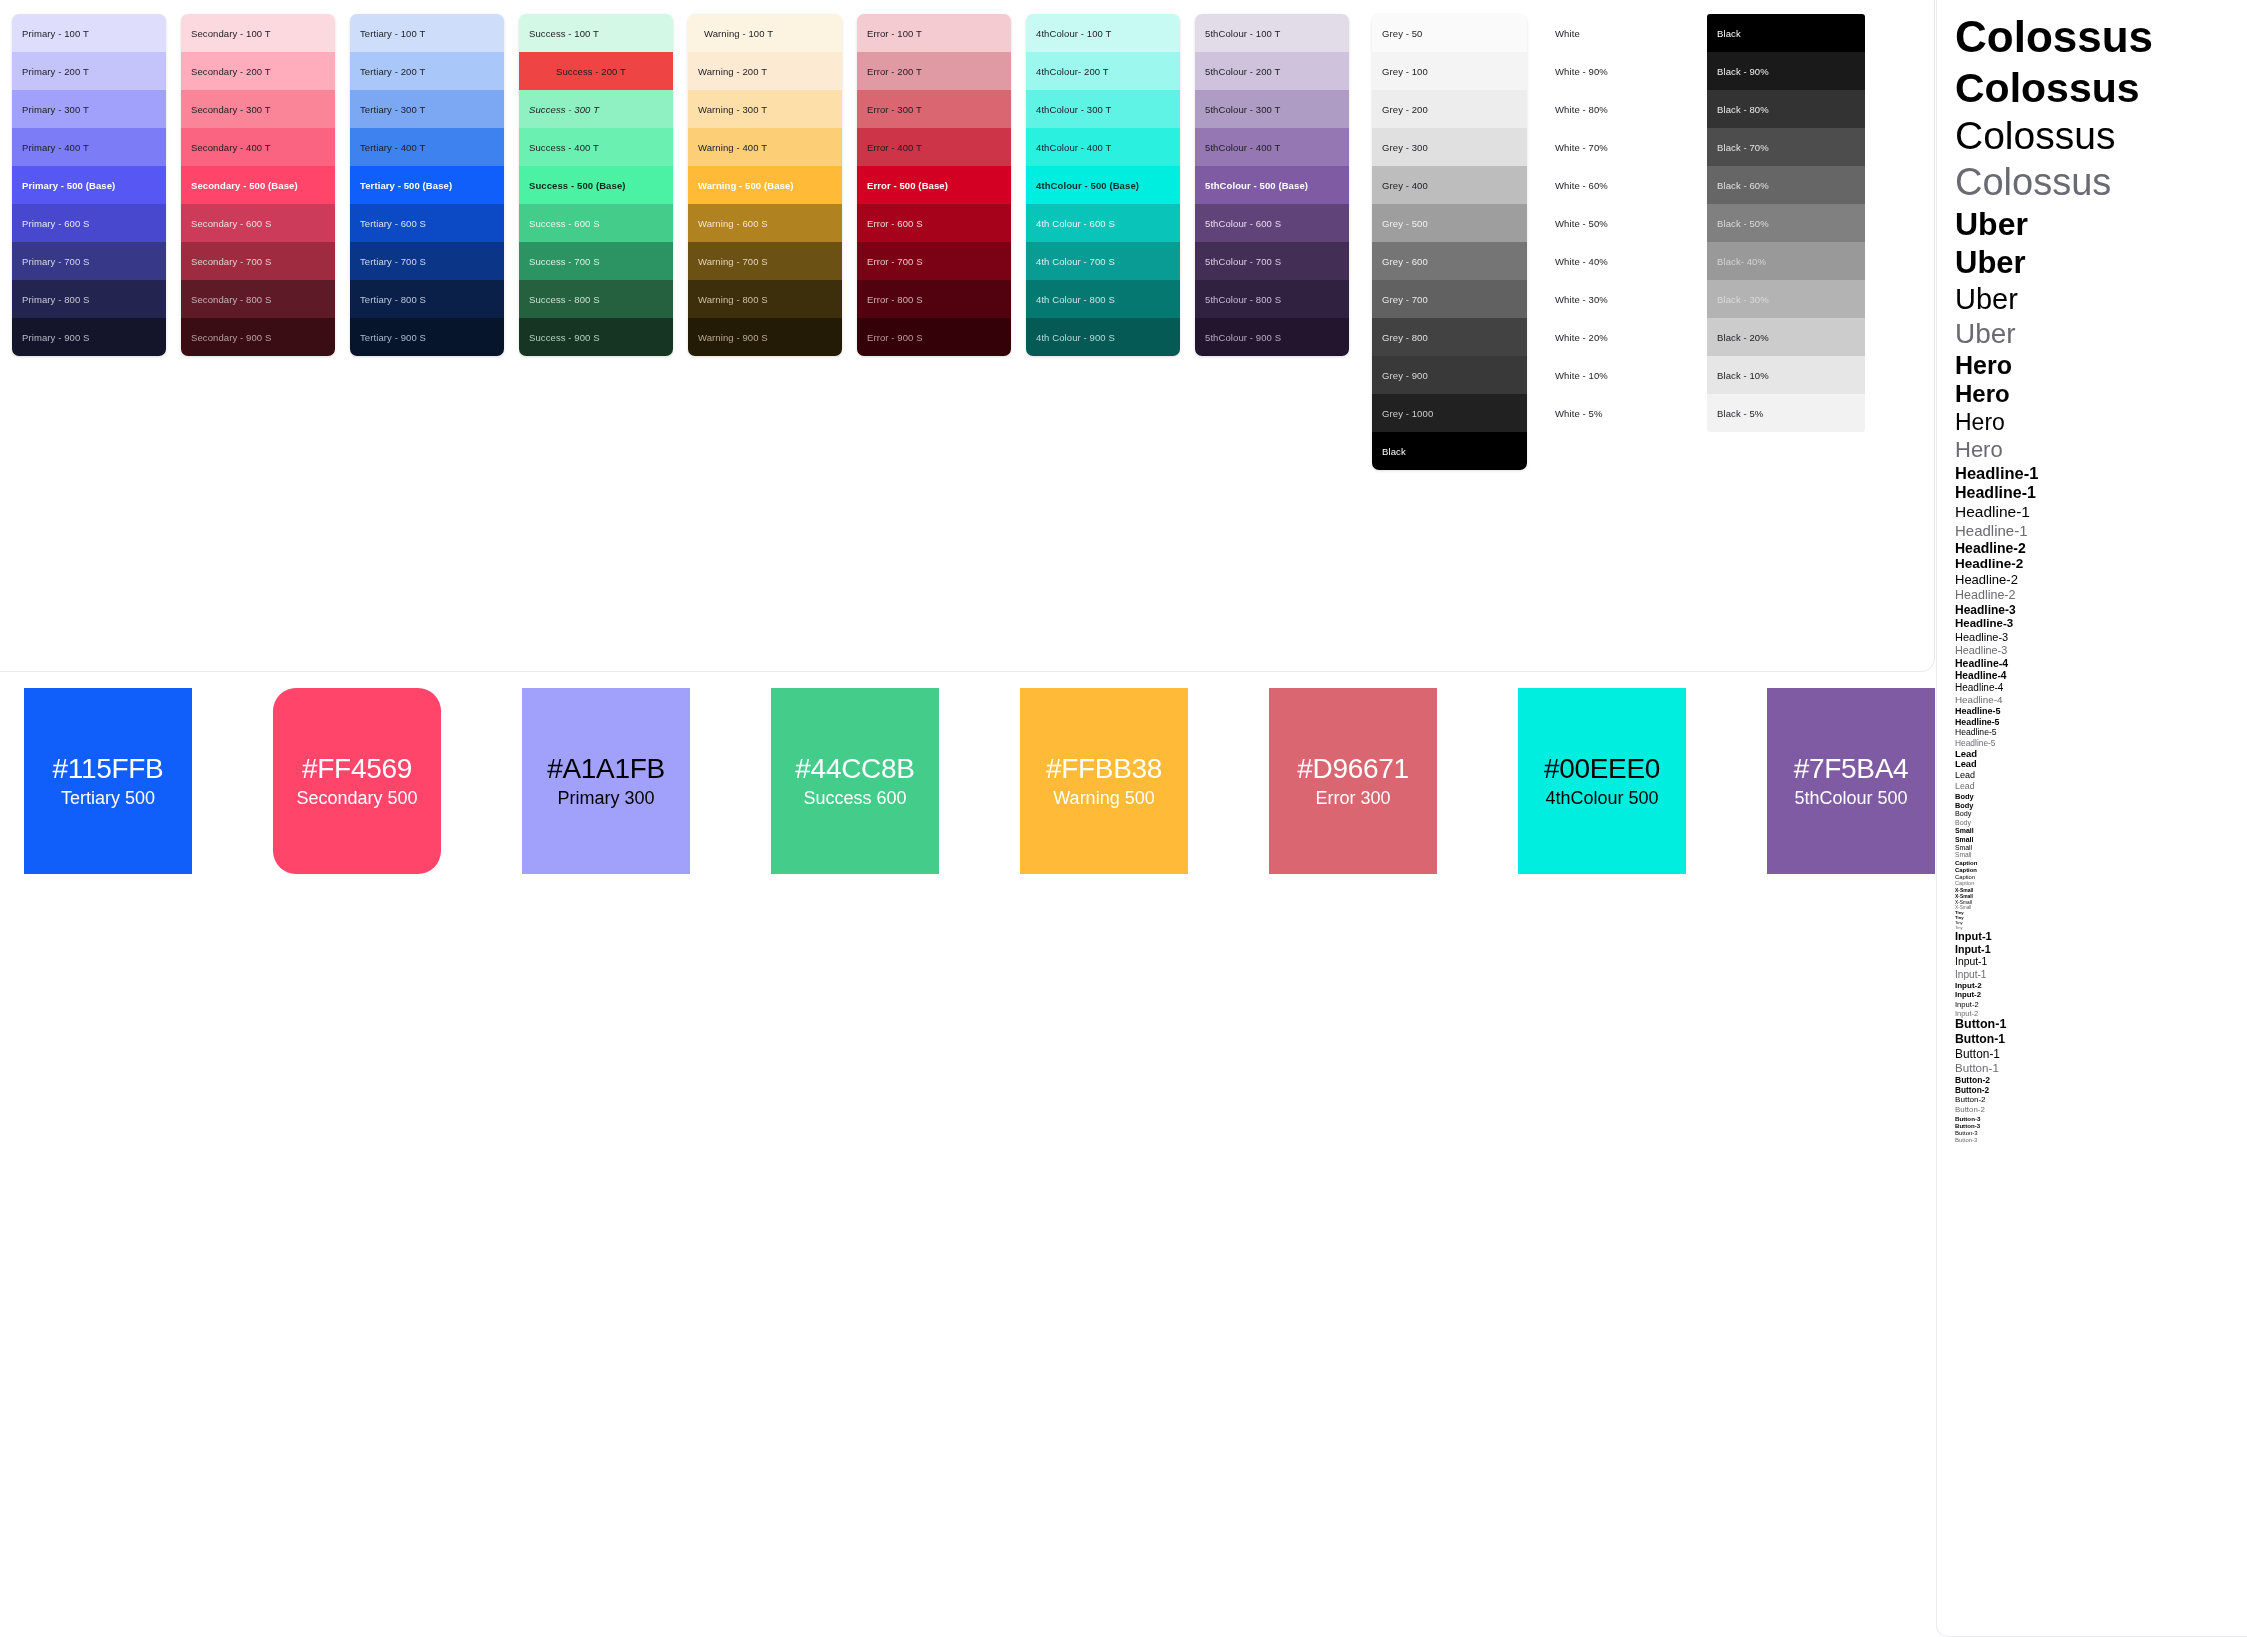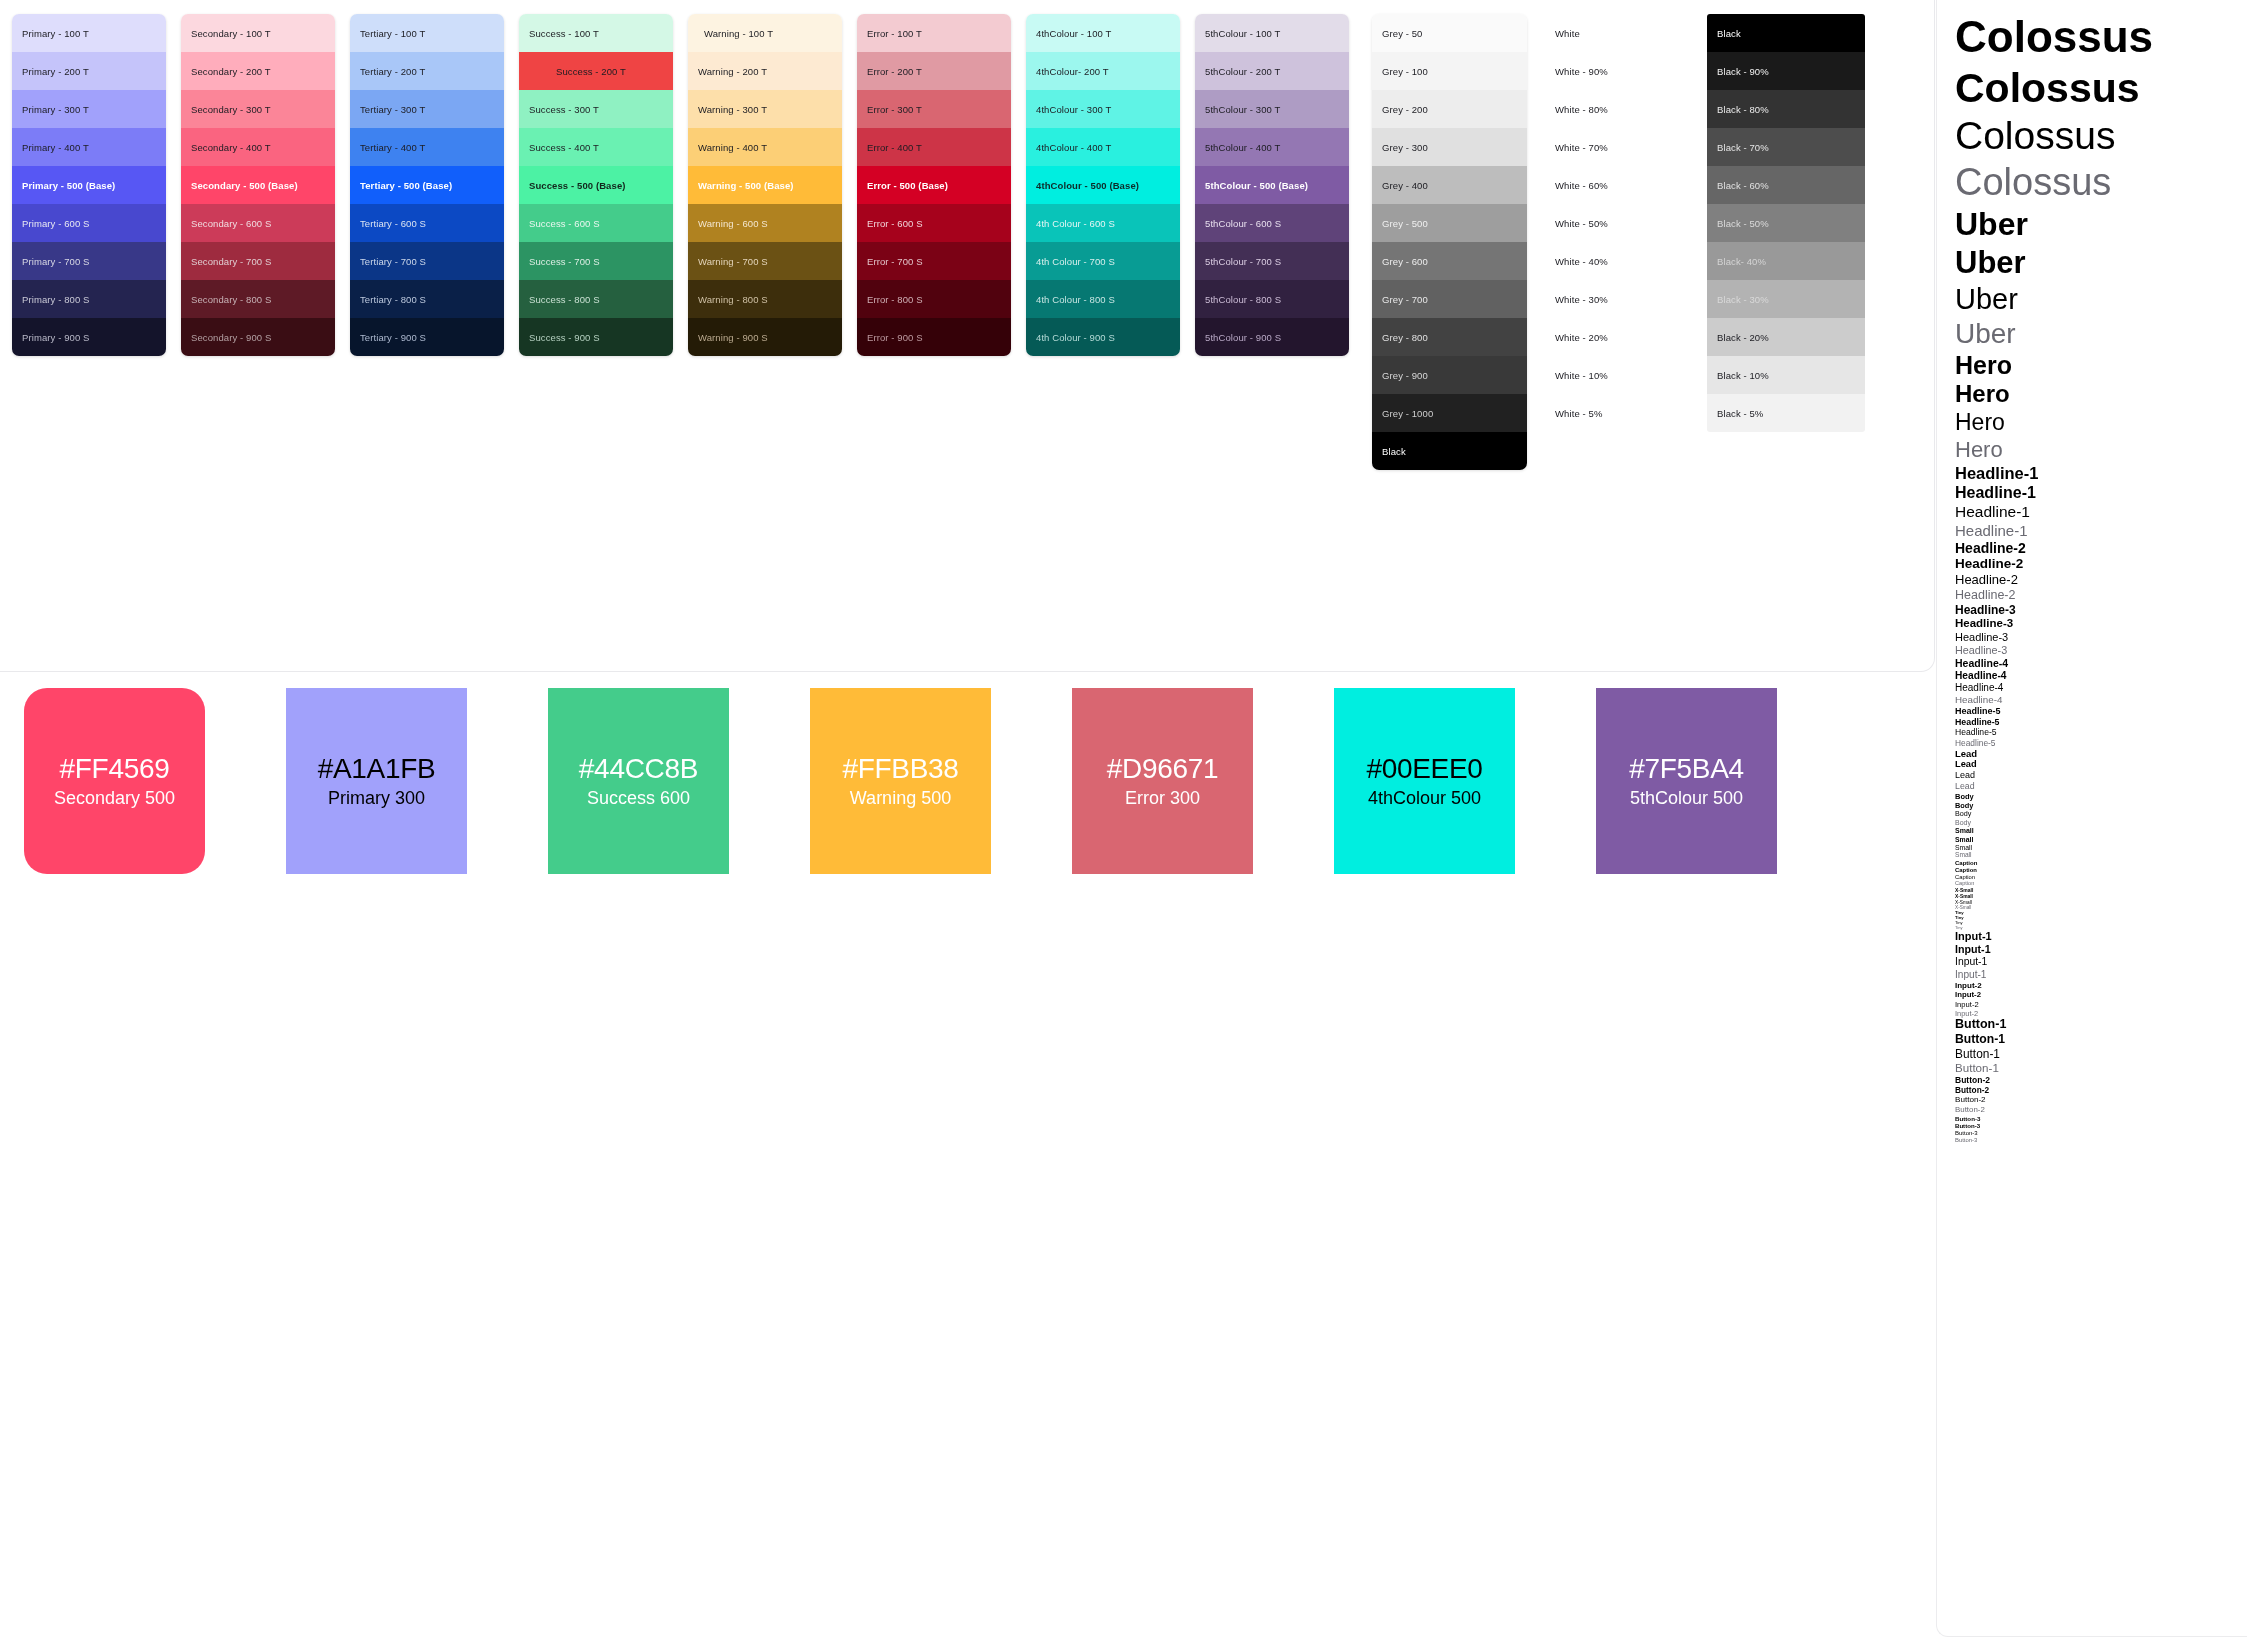--- a/index.html
+++ b/index.html
@@ -177,21 +177,21 @@
             <span>Tertiary - 900 S</span>
           </div>
         </div>
         <div class="ramp">
           <div class="swatch" style="background: rgb(212, 248, 230); color: rgb(28, 28, 34);">
             <span>Success - 100 T</span>
           </div>
           <div class="swatch" style="background: #ef4444; color: rgb(28, 28, 34); padding-left: 37px;">
             <span>Success - 200 T</span>
           </div>
-          <div class="swatch" style="background: rgb(143, 241, 194); color: rgb(28, 28, 34);">
+          <div class="swatch" style="background: rgb(143, 241, 194); color: rgb(28, 28, 34); font-style: italic;">
             <span>Success - 300 T</span>
           </div>
           <div class="swatch" style="background: rgb(106, 241, 178); color: rgb(28, 28, 34);">
             <span>Success - 400 T</span>
           </div>
           <div class="swatch base" style="background: rgb(76, 242, 164); color: rgb(18, 38, 28);">
             <span>Success - 500 (Base)</span>
           </div>
           <div class="swatch" style="background: rgb(68, 204, 139); color: rgb(234, 246, 239);">
             <span>Success - 600 S</span>
@@ -426,20 +426,24 @@
         </div>
         <div class="swatch" style="background: rgb(230, 230, 230); color: rgb(28, 28, 34); height: 38px;">
           <span>Black - 10%</span>
         </div>
         <div class="swatch" style="background: rgb(242, 242, 242); color: rgb(28, 28, 34); height: 38px;">
           <span>Black - 5%</span>
         </div>
       </div>
 
     <div id="hex-row">
+        <div class="hexcard" style="background: rgb(17, 95, 251); color: rgb(255, 255, 255);">
+          <div class="hexcode">#115FFB</div>
+          <div class="hexname">Tertiary 500</div>
+        </div>
         <div class="hexcard" style="background: rgb(255, 69, 105); color: rgb(255, 255, 255); border-radius: 23px;">
           <div class="hexcode">#FF4569</div>
           <div class="hexname">Secondary 500</div>
         </div>
         <div class="hexcard" style="background: rgb(161, 161, 251); color: rgb(0, 0, 0);">
           <div class="hexcode">#A1A1FB</div>
           <div class="hexname">Primary 300</div>
         </div>
         <div class="hexcard" style="background: rgb(68, 204, 139); color: rgb(255, 255, 255);">
           <div class="hexcode">#44CC8B</div>

